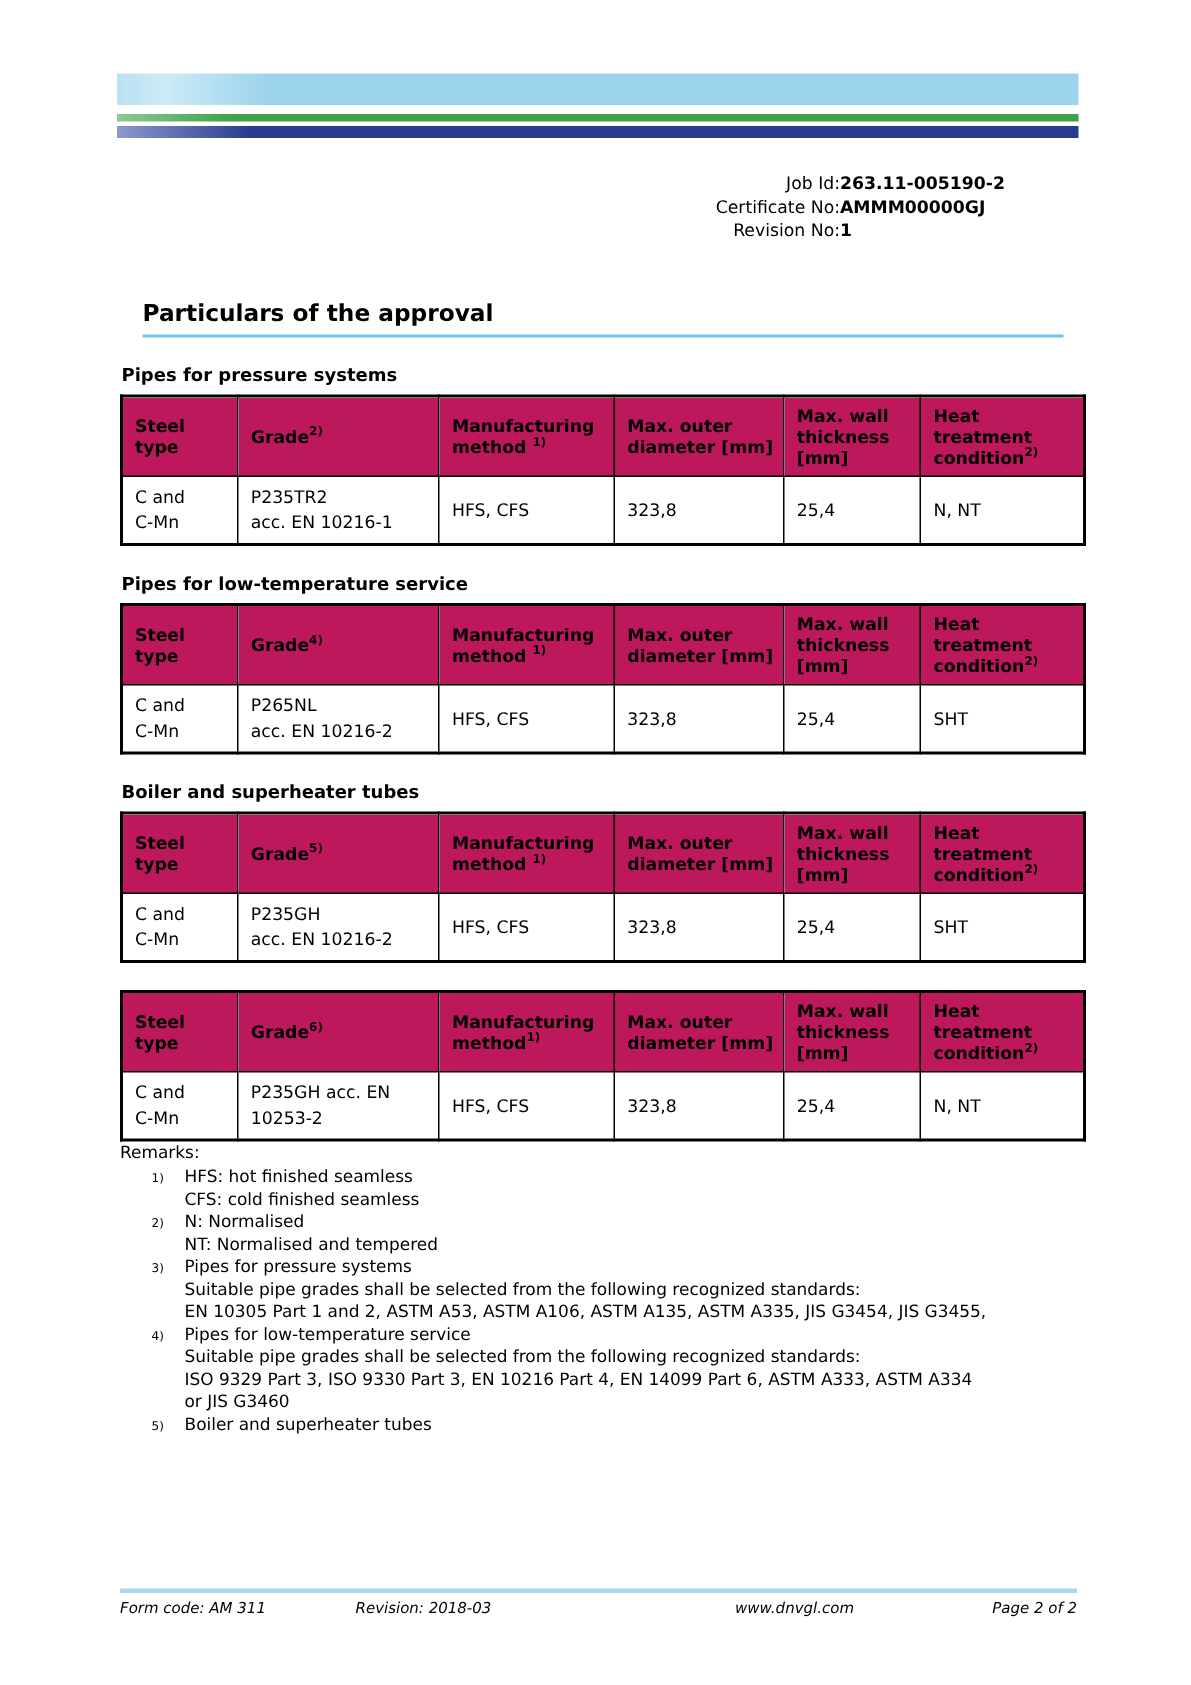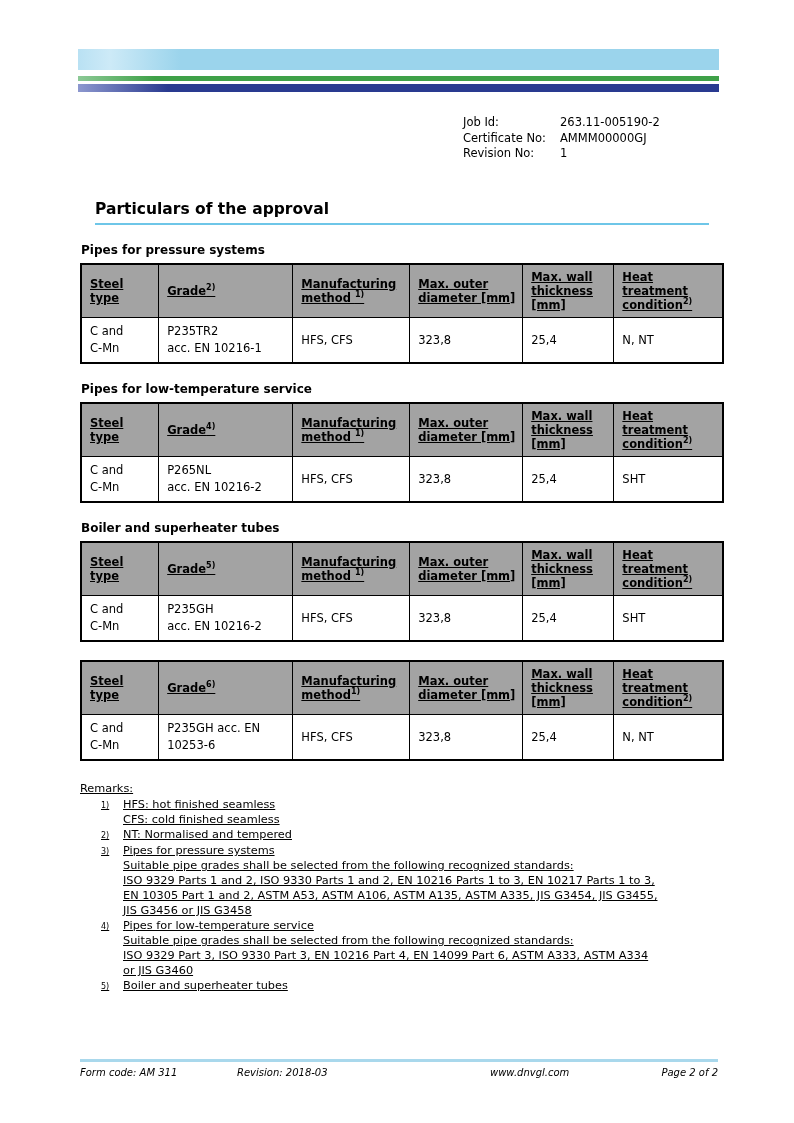--- a/index.html
+++ b/index.html
@@ -24,53 +24,53 @@
     background: linear-gradient(90deg, #8cc996 0%, #3fa148 12%, #3fa148 100%);
   }
   .bar-darkblue {
     height: 8px; margin-top: 3px;
     background: linear-gradient(90deg, #8d98cf 0%, #293a90 14%, #293a90 100%);
   }
 
   
   .doc-meta { position: absolute; left: 463px; top: 115px; font-size: 11.5px; line-height: 15.5px; }
   .meta-row { white-space: nowrap; }
-  .meta-label { display: inline-block; width: 97px; }
-  .meta-value { font-weight: normal; margin-top: 40px; }
+  .meta-label { display: inline-block; width: 97px; text-align: right; }
+  .meta-value { font-weight: bold; margin-top: 40px; }
 
   
   .content { position: absolute; left: 80px; top: 185px; width: 644px; }
   .page-title {
     font-size: 15.5px; font-weight: bold; margin: 15px;
     padding-bottom: 5px; border-bottom: 2px solid #6ec6e8;
   }
 
   .section { margin-top: 18px; }
   .section-title { font-size: 12px; font-weight: bold; margin: 0 0 5px 1px; line-height: 15px; }
 
   table.spec-table {
     width: 100%; border-collapse: collapse; table-layout: fixed;
     border: 2px solid #000000;
   }
   .spec-table th, .spec-table td {
     border: 1px solid #000000; text-align: left; vertical-align: middle;
     padding: 5px 6px 5px 8px; overflow: hidden;
   }
   .spec-table th {
-    background: #a3a3a3; font-size: 11.5px; font-weight: bold;
-    line-height: 14px; height: 42px; text-decoration: underline;
+    background: #be185d; font-size: 11.5px; font-weight: bold;
+    line-height: 14px; height: 42px;
   }
   .spec-table td { font-size: 11.5px; line-height: 17px; height: 34px; }
   .spec-table sup { font-size: 8px; line-height: 0; }
   .cl { display: block; }
   col.c0 { width: 12.1%; } col.c1 { width: 20.9%; } col.c2 { width: 18.2%; }
   col.c3 { width: 17.6%; } col.c4 { width: 14.2%; } col.c5 { width: 17%; }
 
   
-  .remarks { margin-top: 20px; font-size: 11.3px; line-height: 15px; text-decoration: underline; }
+  .remarks { font-size: 11.3px; line-height: 15px; }
   .remarks-label { margin-bottom: 1px; }
   .remark-item { display: flex; margin-left: 21px; }
   .rnum { flex: 0 0 22px; width: 22px; font-size: 8px; padding-top: 1px; }
   .rlines > div { white-space: nowrap; }
 
   
   .footer {
     position: absolute; left: 80px; top: 1059px; width: 638px;
     border-top: 3px solid #a9d8ec; padding-top: 5px;
     font-size: 10px;
@@ -245,21 +245,21 @@
           </tr>
         </thead>
         <tbody>
           <tr>
             <td>
                 <span class="cl">C and</span>
                 <span class="cl">C-Mn</span>
               </td>
             <td>
                 <span class="cl">P235GH acc. EN</span>
-                <span class="cl">10253-6</span>
+                <span class="cl">10253-2</span>
               </td>
             <td>HFS, CFS</td>
             <td>323,8</td>
             <td>25,4</td>
             <td>N, NT</td>
           </tr>
         </tbody>
       </table>
     </section>
 
@@ -270,32 +270,31 @@
         <span class="rnum">1)</span>
         <div class="rlines">
           <div>HFS: hot finished seamless</div>
           <div>CFS: cold finished seamless</div>
         </div>
       </div>
 
       <div class="remark-item">
         <span class="rnum">2)</span>
         <div class="rlines">
+          <div>N: Normalised</div>
           <div>NT: Normalised and tempered</div>
         </div>
       </div>
 
       <div class="remark-item">
         <span class="rnum">3)</span>
         <div class="rlines">
           <div>Pipes for pressure systems</div>
           <div>Suitable pipe grades shall be selected from the following recognized standards:</div>
-          <div>ISO 9329 Parts 1 and 2, ISO 9330 Parts 1 and 2, EN 10216 Parts 1 to 3, EN 10217 Parts 1 to 3,</div>
           <div>EN 10305 Part 1 and 2, ASTM A53, ASTM A106, ASTM A135, ASTM A335, JIS G3454, JIS G3455,</div>
-          <div>JIS G3456 or JIS G3458</div>
         </div>
       </div>
 
       <div class="remark-item">
         <span class="rnum">4)</span>
         <div class="rlines">
           <div>Pipes for low-temperature service</div>
           <div>Suitable pipe grades shall be selected from the following recognized standards:</div>
           <div>ISO 9329 Part 3, ISO 9330 Part 3, EN 10216 Part 4, EN 14099 Part 6, ASTM A333, ASTM A334</div>
           <div>or JIS G3460</div>

